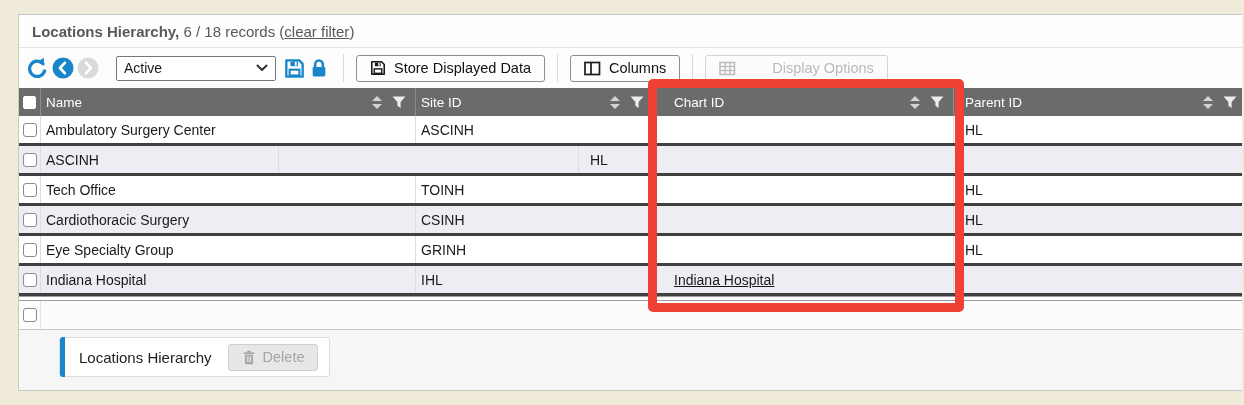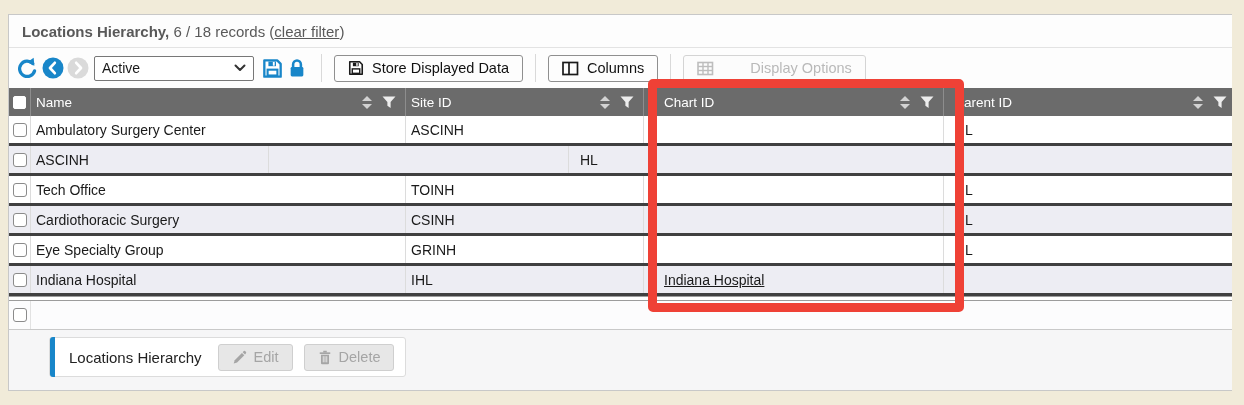--- a/index.html
+++ b/index.html
@@ -4,41 +4,41 @@
 <style>
   * { margin:0; padding:0; box-sizing:border-box; }
   html,body { width:1244px; height:405px; overflow:hidden; }
   body {
     position:relative;
     background:#f1ebd9;
     font-family:"Liberation Sans", sans-serif;
     color:#1a1a1a;
   }
   .panel {
-    position:absolute; left:8px; top:14px; width:1224px; height:377px;
+    position:absolute; left:18px; top:14px; width:1224px; height:377px;
     background:#ffffff;
     border:1px solid #c8c8c8; border-right:none;
     display:flex; flex-direction:column;
   }
   
   .titlebar {
     height:33px; flex:0 0 33px; display:flex; align-items:center;
     padding-left:13px; border-bottom:1px solid #e3e3e3; background:#fdfdfd;
     font-size:15px; color:#595959; white-space:pre;
   }
   .titlebar .app { font-weight:bold; }
   .titlebar .link { text-decoration:underline; cursor:pointer; }
   
   .toolbar {
     height:40px; flex:0 0 40px; display:flex; align-items:center;
     padding-left:7px; background:#fdfdfd;
   }
   .icon-btn { display:flex; align-items:center; justify-content:center; margin-right:3px; cursor:pointer; }
   .filter-select {
-    width:160px; height:25px; margin:0 8px 0 2px; border:1px solid #777;
+    width:160px; height:25px; margin:0 8px 0 14px; border:1px solid #777;
     border-radius:2px; background:#fff; display:flex; align-items:center;
     justify-content:space-between; padding:0 7px; font-size:14px; cursor:pointer;
   }
   .tb-sep { width:1px; height:28px; background:#d9d9d9; margin:0 12px; }
   .tb-btn {
     display:flex; align-items:center; gap:8px; height:27px; padding:0 13px;
     border:1px solid #8f8f8f; border-radius:3px; background:#fdfdfd;
     font-size:14.5px; color:#111; cursor:pointer; white-space:nowrap;
   }
   .tb-btn.disabled { border-color:#d4d4d4; color:#b9b9b9; background:#fcfcfc; cursor:default;gap:36px; }
@@ -288,27 +288,20 @@
     <div class="col-cb">
         <span class="cb"></span>
       </div>
   </div>
 
   <div class="footer">
     <div class="footer-widget">
       <div class="accent-bar"></div>
       <span class="footer-label">Locations Hierarchy</span>
       <button class="f-btn">
-        <svg width="15" height="15" viewBox="0 0 16 16">
-          <path d="M1.8 14.4 L2.9 10.8 L10.6 3.1 L13.1 5.6 L5.4 13.3 Z" fill="#a5a5a5"></path>
-          <path d="M11.4 2.3 L12.6 1.1 a1 1 0 0 1 1.4 0 L14.9 2 a1 1 0 0 1 0 1.4 L13.9 4.8 Z" fill="#a5a5a5"></path>
-        </svg>
-        <span>Edit</span>
-      </button>
-      <button class="f-btn">
         <svg width="14" height="15" viewBox="0 0 16 17">
           <rect x="6" y="0.8" width="4" height="2" fill="#a5a5a5"></rect>
           <rect x="2" y="2.6" width="12" height="1.9" fill="#a5a5a5"></rect>
           <path d="M3.4 5.4 H12.6 V15 a1.2 1.2 0 0 1 -1.2 1.2 H4.6 A1.2 1.2 0 0 1 3.4 15 Z" fill="#a5a5a5"></path>
           <line x1="6" y1="7" x2="6" y2="14" stroke="#e7e7e7" stroke-width="1.1"></line>
           <line x1="8" y1="7" x2="8" y2="14" stroke="#e7e7e7" stroke-width="1.1"></line>
           <line x1="10" y1="7" x2="10" y2="14" stroke="#e7e7e7" stroke-width="1.1"></line>
         </svg>
         <span>Delete</span>
       </button>

